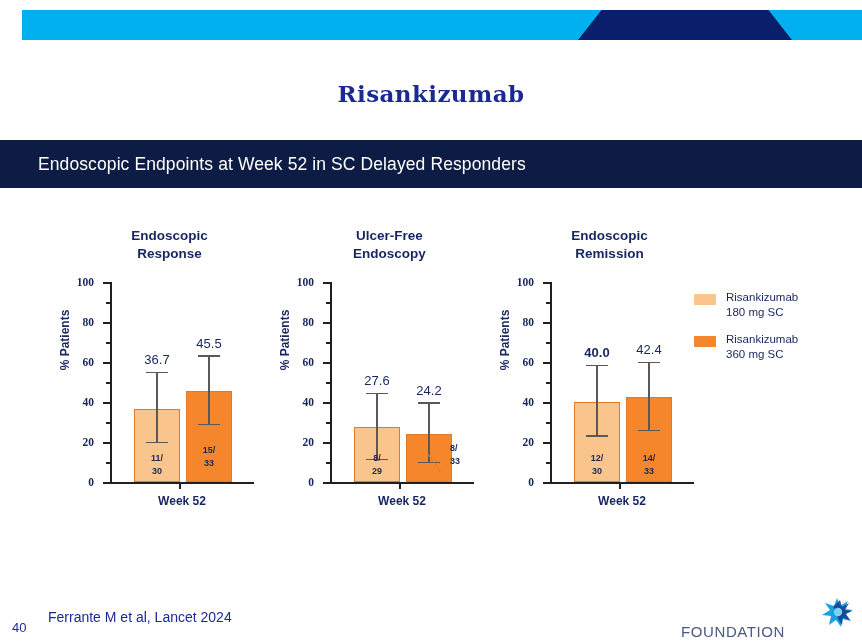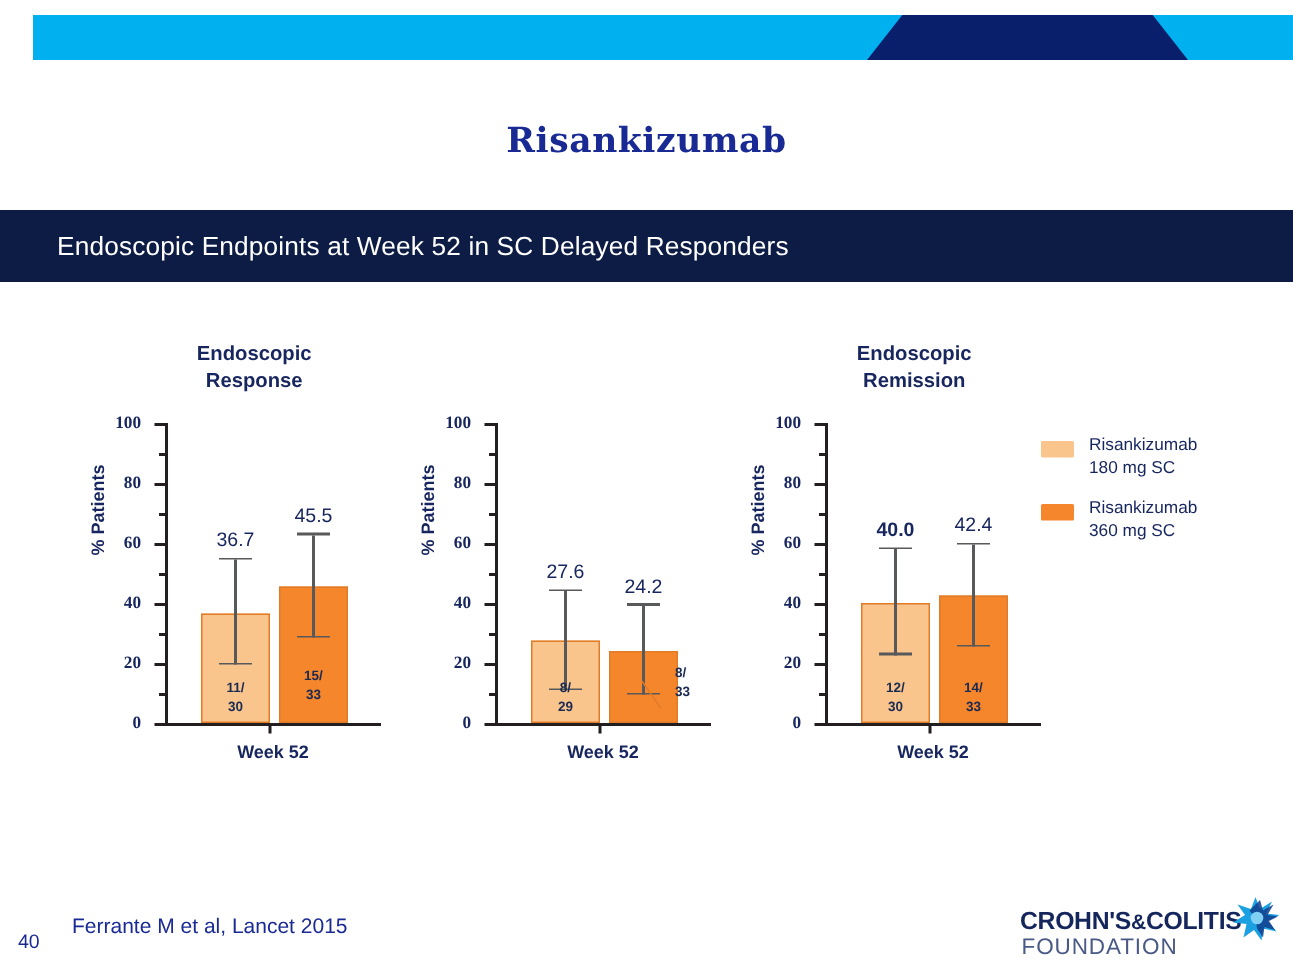--- a/index.html
+++ b/index.html
@@ -380,20 +380,22 @@
             <div class="errcap" style="bottom: 125.2px;"></div>
             <div class="errcap" style="bottom: 56.8px;"></div>
             <div class="valuelabel" style="bottom: 131.2px;">45.5</div>
             <div class="fraction" style="white-space: pre-line; bottom: 12px;">15/
 33</div>
           </div>
         </div>
       </div>
     </div>
     <div class="panel panel-2">
+      <div class="panel-title">Ulcer-Free
+Endoscopy</div>
       <div class="plot-wrap">
         <div class="ylabel">% Patients</div>
         <div class="plot">
           <div class="axis-v"></div>
           <div class="axis-h"></div>
           <div class="tick" style="top: 200px;">
             <div class="ticklabel">0</div>
           </div>
           <div class="tick" style="top: 160px;">
             <div class="ticklabel">20</div>
@@ -502,23 +504,22 @@
 180 mg SC</div>
     </div>
     <div class="legend-row">
       <div class="legend-swatch" style="background: rgb(246, 134, 43);"></div>
       <div class="legend-text">Risankizumab
 360 mg SC</div>
     </div>
   </div>
 
 <div class="slide-number">40</div>
-<div class="citation">Ferrante M et al, Lancet 2015</div>
+<div class="citation">Ferrante M et al, Lancet 2024</div>
 
 <div class="logo">
-  <div class="logo-main" id="logo-main">CROHN'S<span class="logo-amp">&amp;</span>COLITIS</div>
   <div class="logo-sub">FOUNDATION</div>
   <svg class="logo-star" viewBox="0 0 42 34">
     <path d="M24 3 L27 11 L35 6 L31 14 L40 15 L32 19 L38 26 L29 24 L28 32 L23 25 L16 30 L18 21 L9 20 L17 15 L12 8 L21 11 Z" fill="#1BA0E2"></path>
     <path d="M27 5 L29 12 L36 8 L32 15 L39 16 L33 19 L37 25 L30 23 L29 30 L25 24 L24 17 L20 12 Z" fill="#0F3E8C" opacity="0.85"></path>
     <circle cx="25" cy="17" r="4.2" fill="#7FD0F2"></circle>
   </svg>
 </div>
 
 </body></html>

